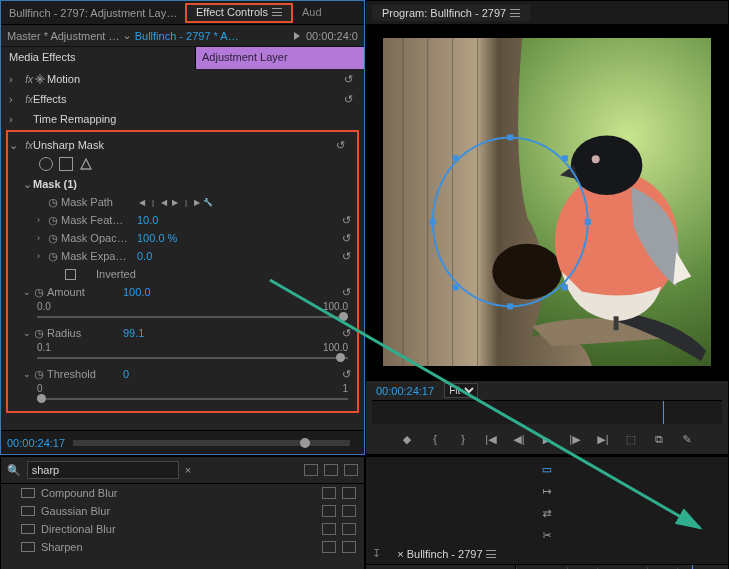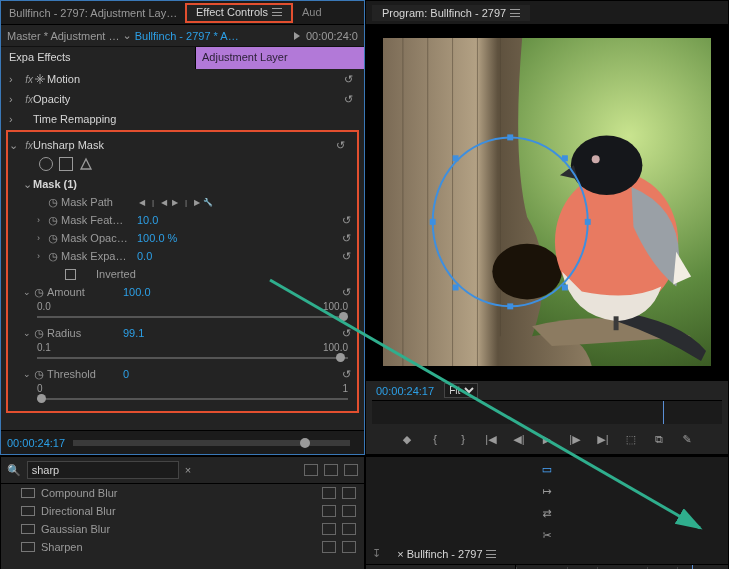--- a/index.html
+++ b/index.html
@@ -135,39 +135,39 @@
      <div class="ec-main-tab" style="color:#888">Aud</div>
    </div>
    <div class="ec-header">
      <span class="master">Master * Adjustment …</span>
      <span class="chev">⌄</span>
      <span class="seq">Bullfinch - 2797 * A…</span>
      <span class="play"></span>
      <span class="time">00:00:24:0</span>
    </div>
    <div class="ec-under">
-     <div class="ve">Expa Effects</div>
+     <div class="ve">Media Effects</div>
      <div class="adj">Adjustment Layer</div>
    </div>
    <div class="fx-rows">
      <div class="fx-row">
        <span class="tw">›</span>
        <span class="fx">fx</span>
        <span class="ic">
          <svg width="12" height="12" viewBox="0 0 12 12">
                 <path d="M6 1v10M1 6h10M3 3l6 6M9 3l-6 6" stroke="#999" stroke-width="1"></path>
               </svg>
        </span>
        <span class="lab">Motion</span>
        <span class="reset">↺</span>
      </div>
      <div class="fx-row">
        <span class="tw">›</span>
        <span class="fx">fx</span>
-       <span class="lab">Opacity</span>
+       <span class="lab">Effects</span>
        <span class="reset">↺</span>
      </div>
      <div class="fx-row">
        <span class="tw">›</span>
        <span class="fx" style="visibility:hidden">fx</span>
        <span class="lab">Time Remapping</span>
      </div>
 
      <div class="unsharp-box red-box">
        <div class="fx-row" style="padding-left:0">
@@ -389,29 +389,29 @@
           <div class="pe-item">
             <span class="ficon"></span>
             <span>Compound Blur</span>
             <span class="tags">
               <span class="bx"></span>
               <span class="bx"></span>
             </span>
           </div>
           <div class="pe-item">
             <span class="ficon"></span>
-            <span>Directional Blur</span>
+            <span>Gaussian Blur</span>
             <span class="tags">
               <span class="bx"></span>
               <span class="bx"></span>
             </span>
           </div>
           <div class="pe-item">
             <span class="ficon"></span>
-            <span>Gaussian Blur</span>
+            <span>Directional Blur</span>
             <span class="tags">
               <span class="bx"></span>
               <span class="bx"></span>
             </span>
           </div>
           <div class="pe-item">
             <span class="ficon"></span>
             <span>Sharpen</span>
             <span class="tags">
               <span class="bx"></span>

